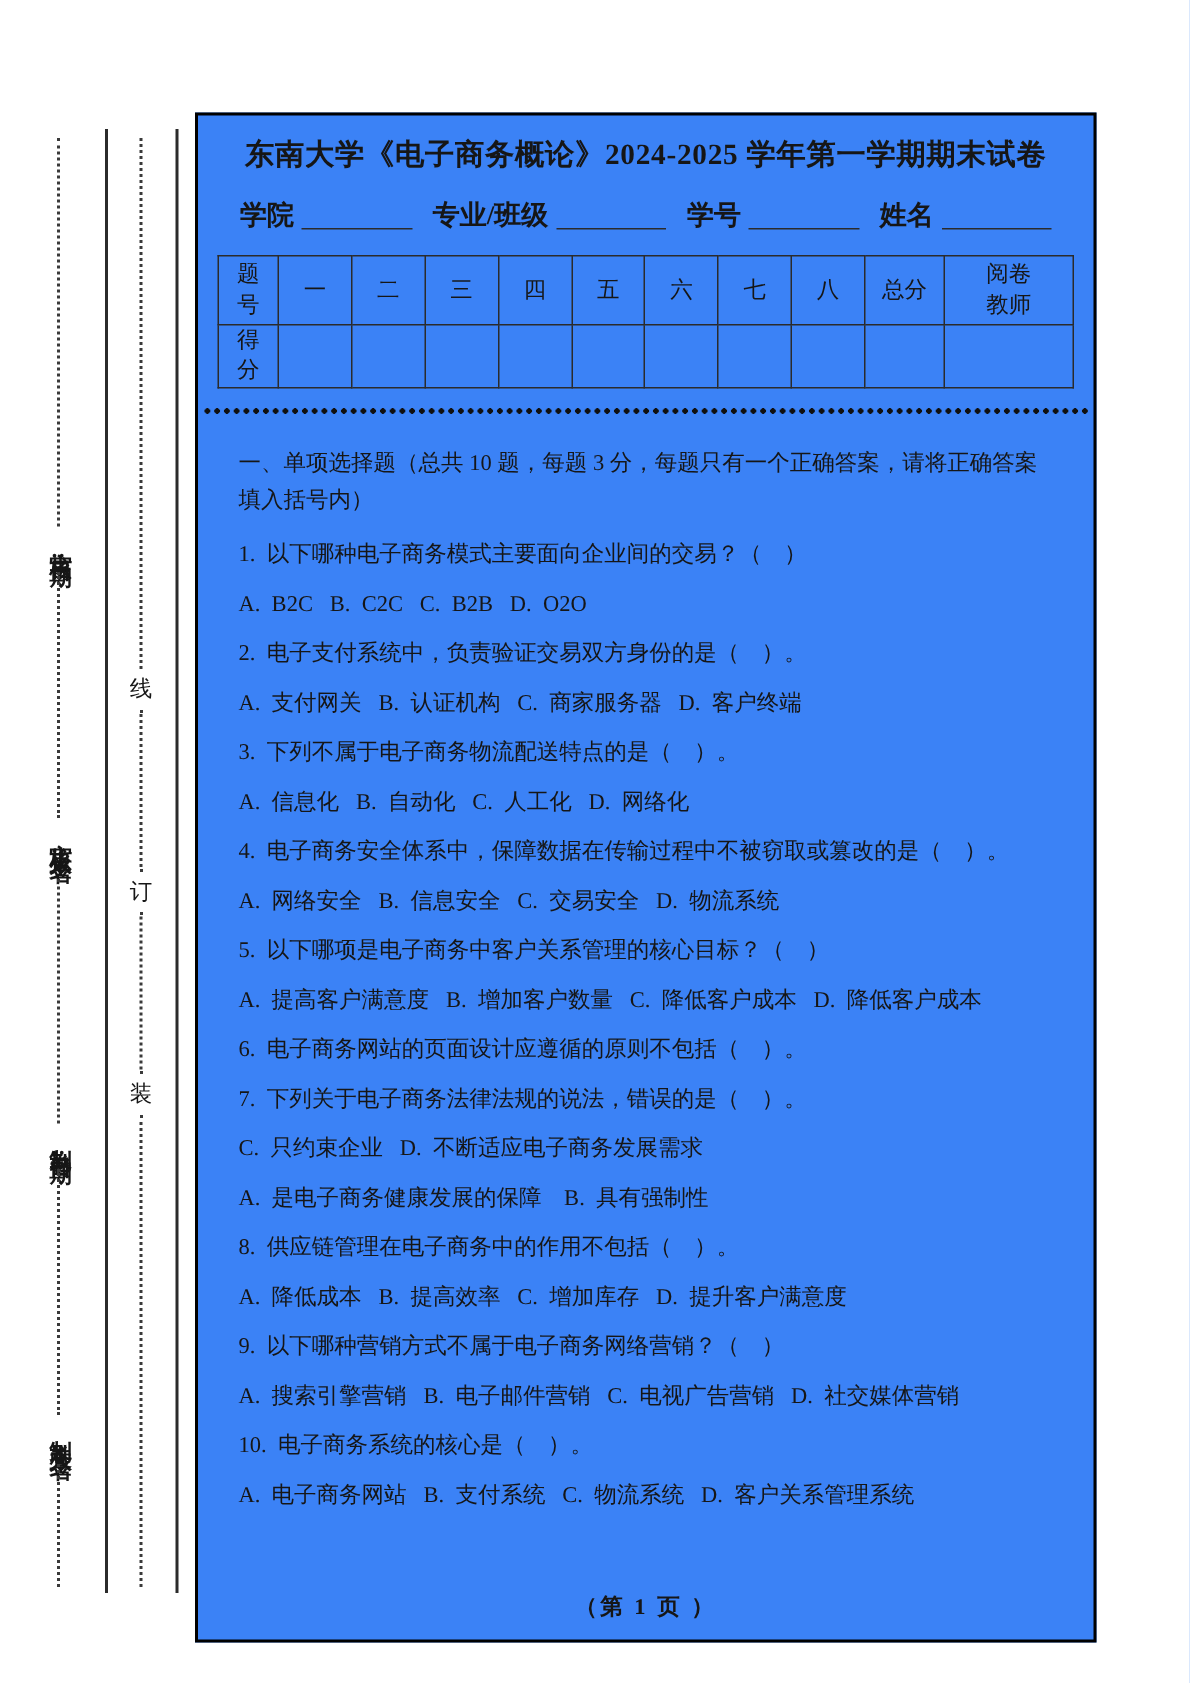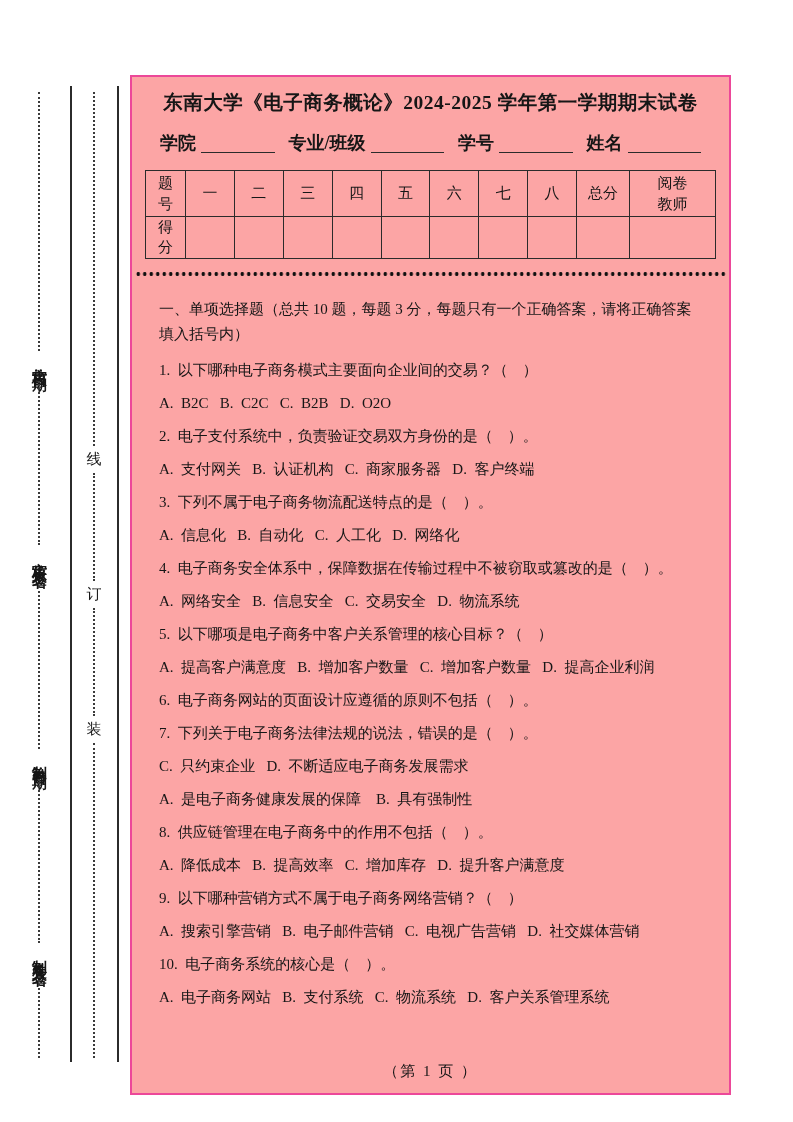--- a/index.html
+++ b/index.html
@@ -21,21 +21,21 @@
   .mdots { width:0; border-left:2.5px dotted #3a3a3a; flex-basis:0; flex-shrink:0; }
   .mlabel {
     writing-mode:vertical-rl; text-orientation:mixed; white-space:nowrap;
     font-weight:bold; font-size:15px; letter-spacing:3px; padding:5px 0;
   }
   .mchar { font-size:15px; padding:4px 0; }
 
   
   .sheet {
     position:absolute; left:130px; top:75px; width:601px; height:1020px;
-    border:2px solid #ec4899; background:#fca5a5;
+    border:2px solid #000000; background:#3b82f6;
   }
   .title { margin-top:12px; text-align:center; font-size:19.5px; font-weight:bold; letter-spacing:0.5px; }
 
   .info-row { display:flex; align-items:flex-end; margin:17px 26px 0 28px; font-size:18px; font-weight:bold; height:22px; }
   .ilabel { white-space:nowrap; }
   .iline { flex:1; border-bottom:1.5px solid #2b2b2b; margin:0 14px 2px 5px; height:1px; }
   .iline:last-child { margin-right:2px; }
 
   .score-table { table-layout:fixed; border-collapse:collapse; margin:15px auto 12px auto; width:571px; }
   .score-table td { border:1.8px solid #2b2b2b; text-align:center; vertical-align:middle; font-size:15px; padding:0; }
@@ -50,21 +50,21 @@
   .dotted-sep {
     height:4px; margin:13px 3px 0 3px;
     background-image:radial-gradient(circle,#101010 1.7px,transparent 2px);
     background-size:6.5px 4px; background-repeat:repeat-x;
   }
 
   .content { margin:21px 26px 0 27px; font-size:15px; }
   .section-heading { line-height:25px; margin-bottom:7px; white-space:pre-wrap; }
   .qline { line-height:33px; white-space:pre-wrap; }
 
-  .footer { position:absolute; bottom:12px; left:0; right:0; text-align:center; font-weight:normal; font-size:15px; letter-spacing:2px; }
+  .footer { position:absolute; bottom:12px; left:0; right:0; text-align:center; font-weight:bold; font-size:15px; letter-spacing:2px; }
 </style>
 </head>
 <body>
 
 <div class="page">
 
   <div class="mcol mcol-labels">
       <div class="mdots" style="flex-grow: 19;"></div>
       <div class="mlabel">审核日期:</div>
       <div class="mdots" style="flex-grow: 12;"></div>
@@ -139,21 +139,21 @@
       <div>
           <div class="qline">1.  以下哪种电子商务模式主要面向企业间的交易？（　）</div>
           <div class="qline">A.  B2C   B.  C2C   C.  B2B   D.  O2O</div>
           <div class="qline">2.  电子支付系统中，负责验证交易双方身份的是（　）。</div>
           <div class="qline">A.  支付网关   B.  认证机构   C.  商家服务器   D.  客户终端</div>
           <div class="qline">3.  下列不属于电子商务物流配送特点的是（　）。</div>
           <div class="qline">A.  信息化   B.  自动化   C.  人工化   D.  网络化</div>
           <div class="qline">4.  电子商务安全体系中，保障数据在传输过程中不被窃取或篡改的是（　）。</div>
           <div class="qline">A.  网络安全   B.  信息安全   C.  交易安全   D.  物流系统</div>
           <div class="qline">5.  以下哪项是电子商务中客户关系管理的核心目标？（　）</div>
-          <div class="qline">A.  提高客户满意度   B.  增加客户数量   C.  增加客户数量   D.  提高企业利润</div>
+          <div class="qline">A.  提高客户满意度   B.  增加客户数量   C.  降低客户成本   D.  降低客户成本</div>
           <div class="qline">6.  电子商务网站的页面设计应遵循的原则不包括（　）。</div>
           <div class="qline">7.  下列关于电子商务法律法规的说法，错误的是（　）。</div>
           <div class="qline">C.  只约束企业   D.  不断适应电子商务发展需求</div>
           <div class="qline">A.  是电子商务健康发展的保障    B.  具有强制性</div>
           <div class="qline">8.  供应链管理在电子商务中的作用不包括（　）。</div>
           <div class="qline">A.  降低成本   B.  提高效率   C.  增加库存   D.  提升客户满意度</div>
           <div class="qline">9.  以下哪种营销方式不属于电子商务网络营销？（　）</div>
           <div class="qline">A.  搜索引擎营销   B.  电子邮件营销   C.  电视广告营销   D.  社交媒体营销</div>
           <div class="qline">10.  电子商务系统的核心是（　）。</div>
           <div class="qline">A.  电子商务网站   B.  支付系统   C.  物流系统   D.  客户关系管理系统</div>

